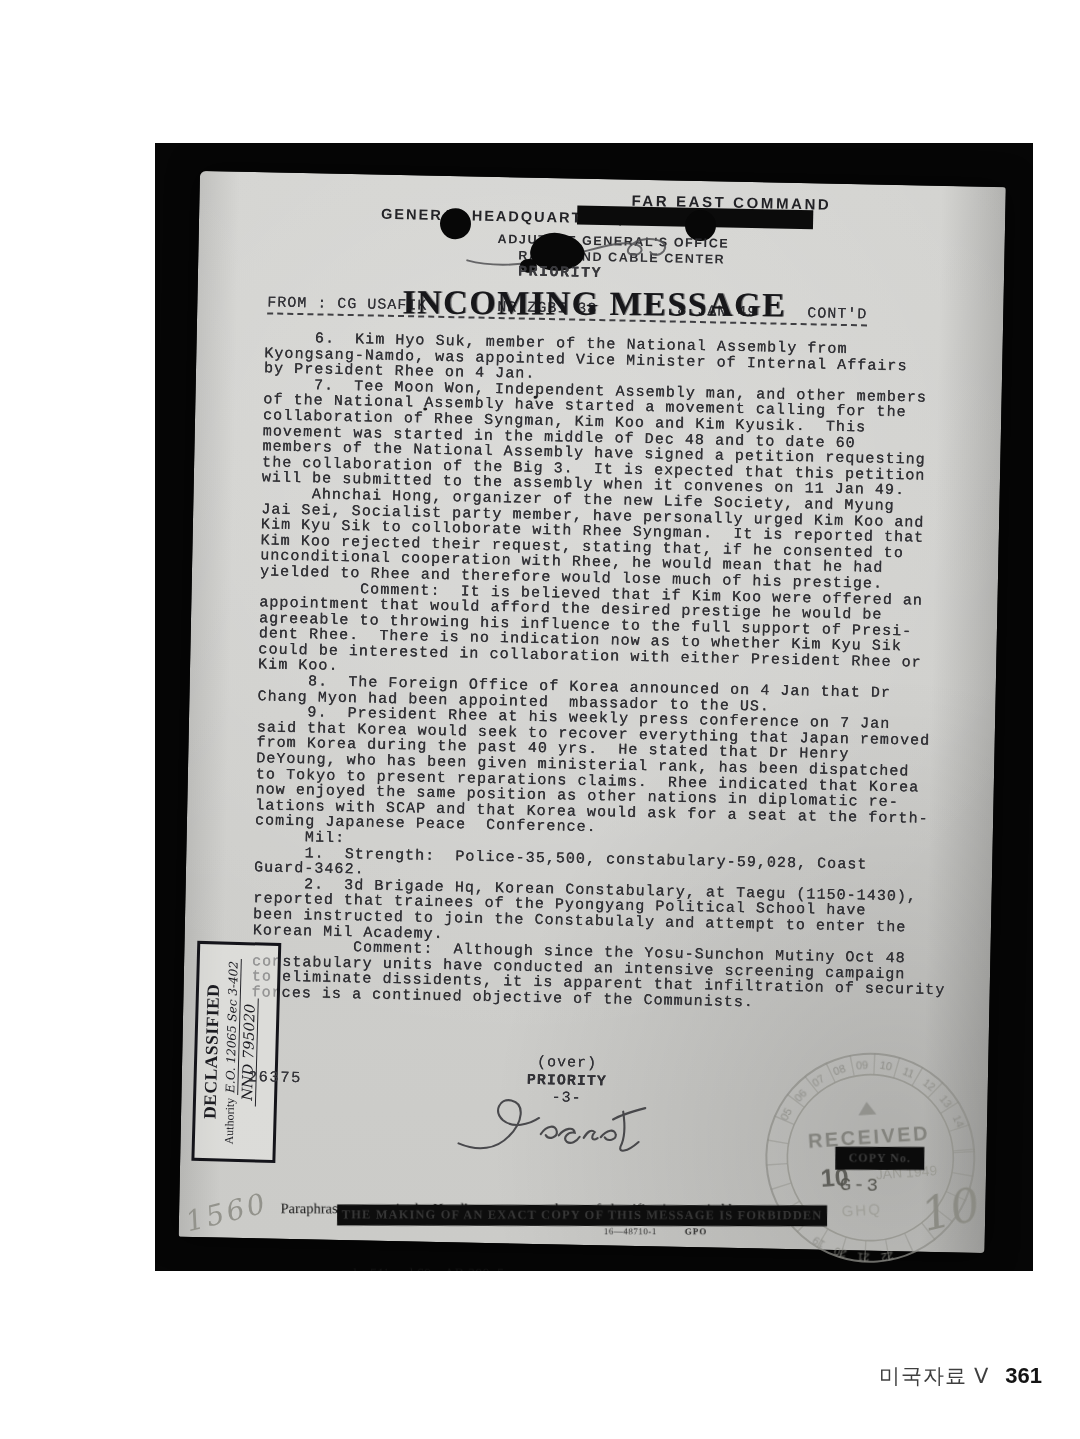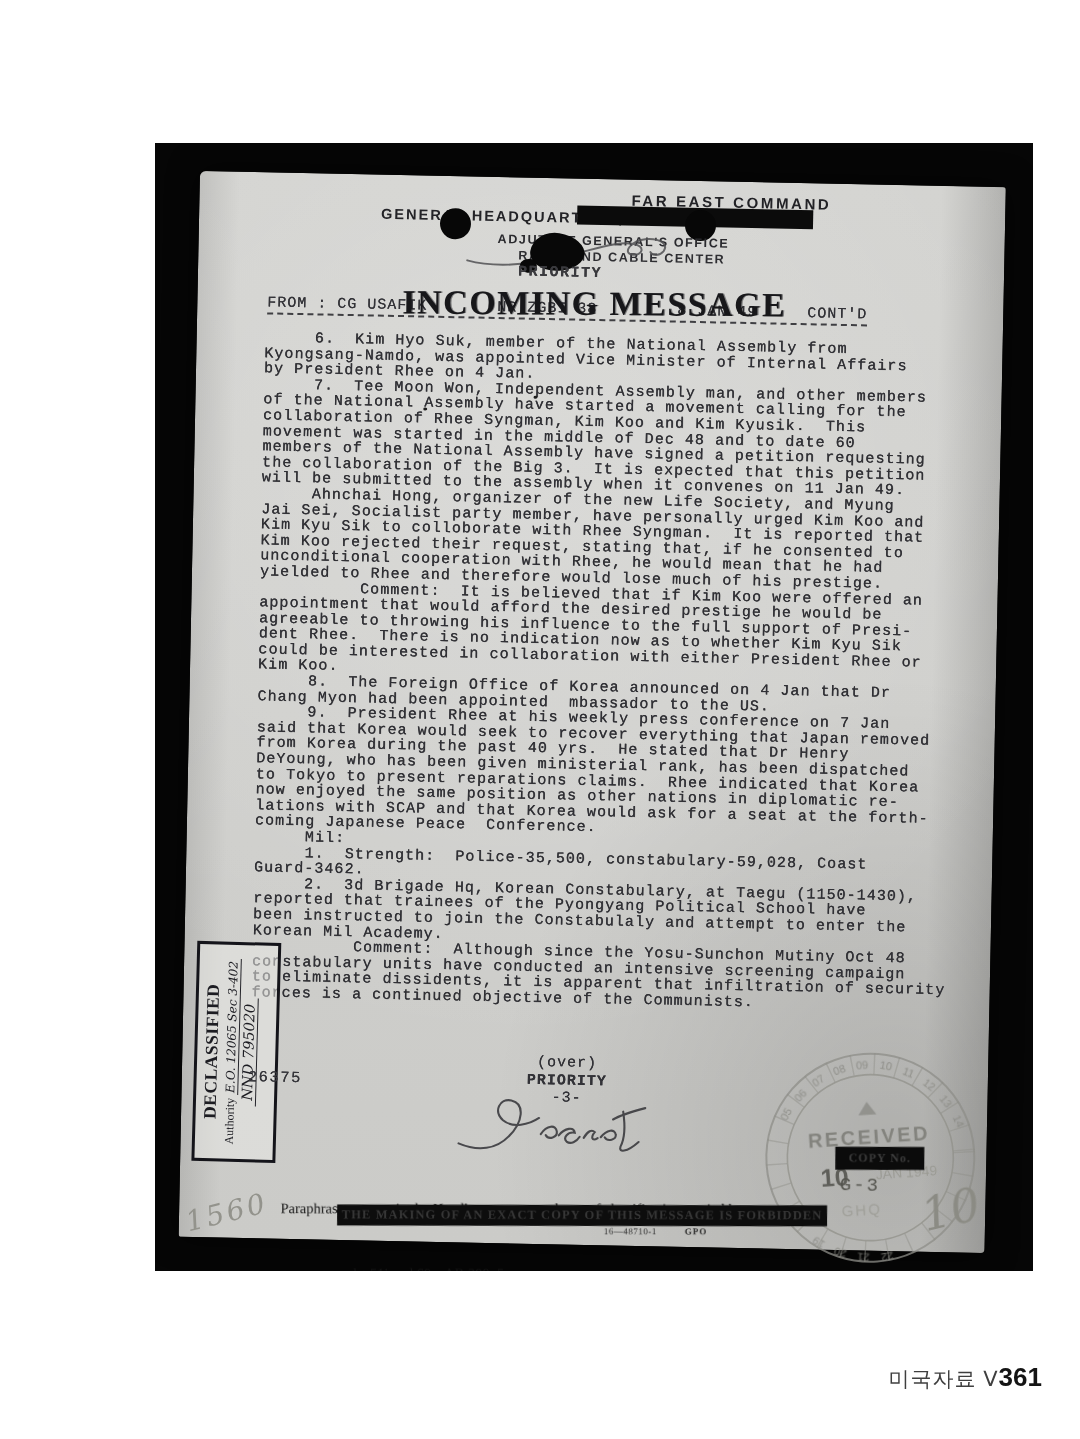--- a/index.html
+++ b/index.html
@@ -79,23 +79,23 @@
         letter-spacing:1.1px;white-space:nowrap;}
   .gpo-line{left:425px;top:1046px;font-family:"Liberation Serif",serif;font-size:9px;color:#2a2a2a;
         transform:rotate(-1.05deg);letter-spacing:0.5px;}
   .gpo-line .gpo{font-weight:bold;margin-left:28px;letter-spacing:1px;}
   .hand-left{left:6px;top:1024px;font-family:"DejaVu Serif",serif;font-style:italic;font-size:28px;
         color:#93938c;transform:rotate(-15deg);letter-spacing:3px;}
   .hand-right{left:742px;top:996px;font-family:"DejaVu Serif",serif;font-style:italic;font-size:46px;
         color:#8b8b84;transform:rotate(-14deg);font-weight:300;}
   .speck{width:4px;height:3px;background:#1c1c1c;border-radius:50%;}
   
-  .book-footer{position:absolute;right:38px;top:1362px;display:flex;align-items:baseline;}
+  .book-footer{position:absolute;right:38px;top:1362px;display:flex;align-items:baseline;gap:16px;}
   .book-footer .label{font-size:21px;color:#3f3f3f;letter-spacing:1px;}
-  .book-footer .num{font-size:26px;font-weight:bold;color:#141414;}
+  .book-footer .num{font-size:22px;font-weight:bold;color:#141414;}
 </style>
 </head>
 <body>
 
 <div class="canvas">
   <div class="photo">
     <div class="page">
 
       <div class="abs lh command">FAR EAST COMMAND</div>
       <div class="abs lh hq">GENERAL HEADQUARTERS,</div>

